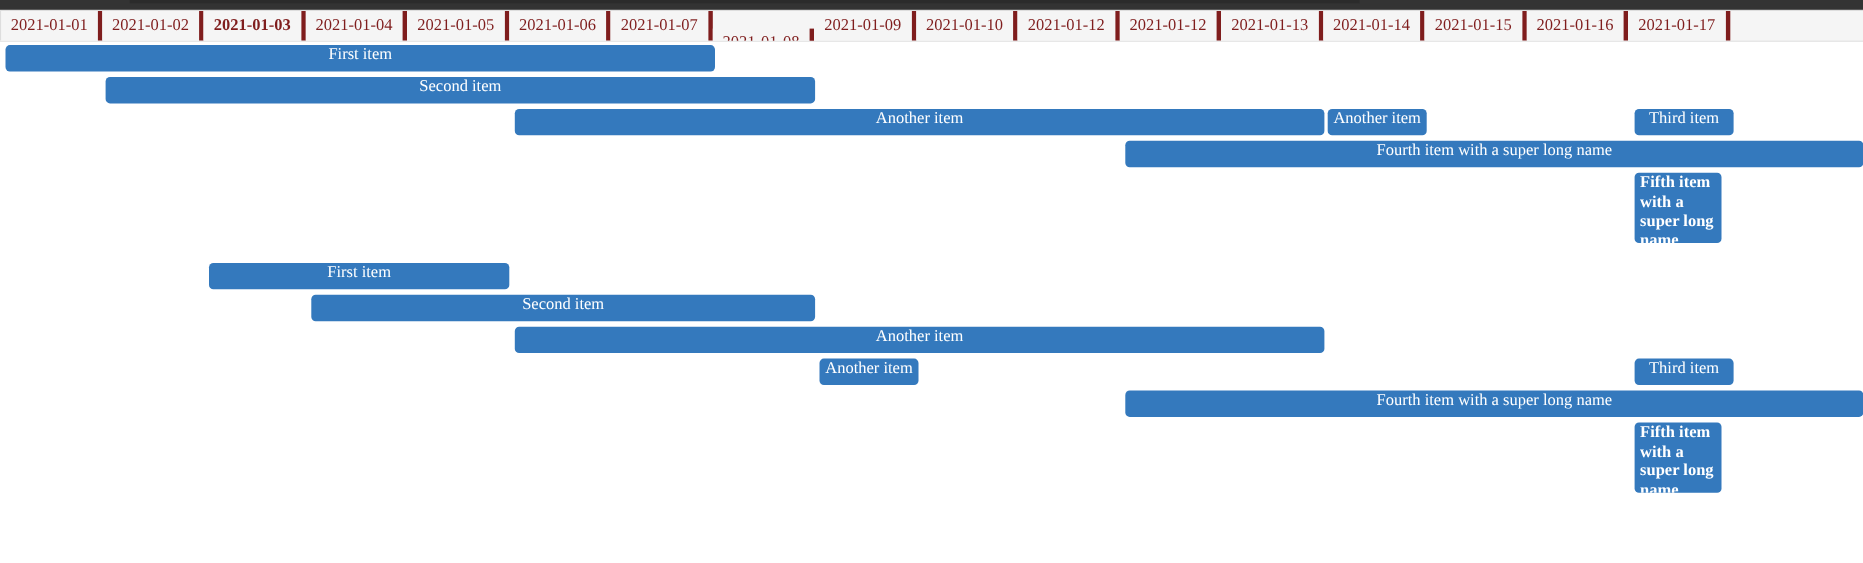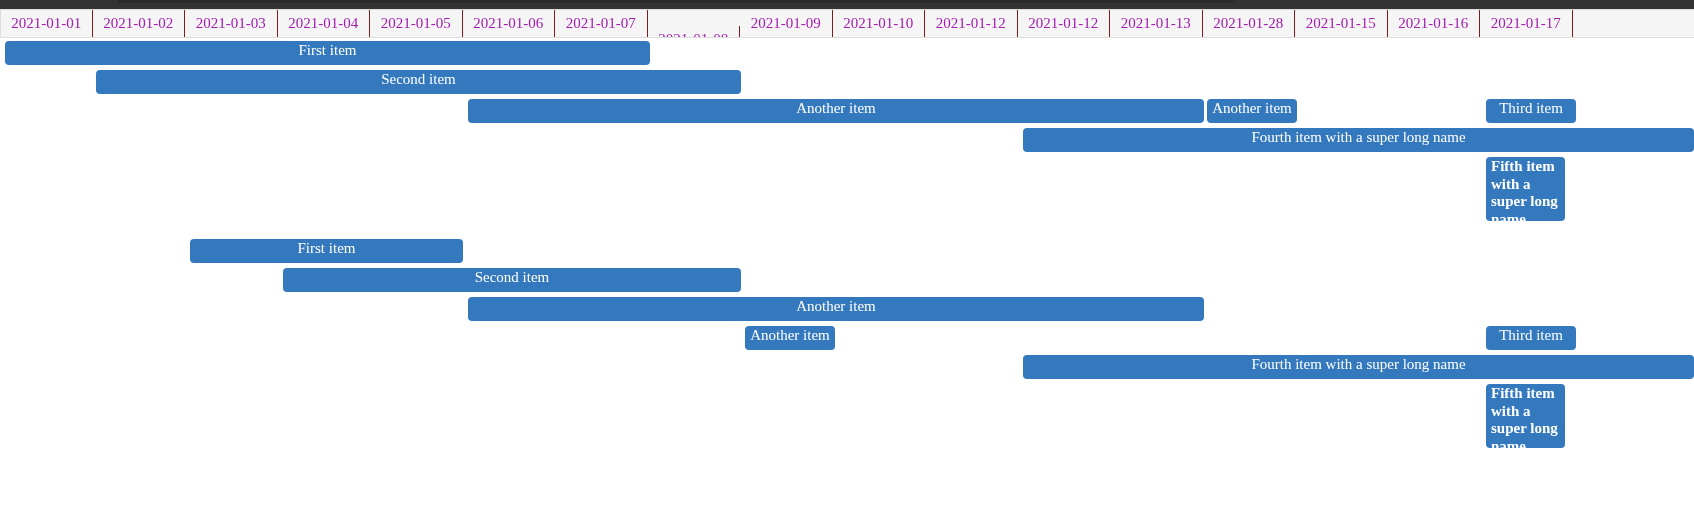--- a/index.html
+++ b/index.html
@@ -54,23 +54,23 @@
     background: #f5f5f5;
     overflow: hidden;
   }
   .gantt-col {
     flex: 0 0 auto;
     width: 92.5px;
     height: 27px;
     line-height: 27px;
     text-align: center;
     font-size: 15px;
-    color: #a21caf;
+    color: #7f1d1d;
     background: #f5f5f5;
-    border-right: 1px solid #7f1d1d;
+    border-right: 4px solid #7f1d1d;
     box-sizing: border-box;
     white-space: nowrap;
     overflow: hidden;
   }
   .gantt-col:first-child {
     border-left: 1px solid #dddddd;
   }
 
   
   .gantt-body {
@@ -122,32 +122,32 @@
 
 <div class="top-chrome">
   <div class="top-chrome-inner"></div>
 </div>
 
 <div class="gantt">
 
   <div class="gantt-header" id="gantt-header">
       <div class="gantt-col" style="width: 92.5px;">2021-01-01</div>
       <div class="gantt-col" style="width: 92.5px;">2021-01-02</div>
-      <div class="gantt-col" style="width: 92.5px;">2021-01-03</div>
+      <div class="gantt-col" style="width: 92.5px; font-weight: bold;">2021-01-03</div>
       <div class="gantt-col" style="width: 92.5px;">2021-01-04</div>
       <div class="gantt-col" style="width: 92.5px;">2021-01-05</div>
       <div class="gantt-col" style="width: 92.5px;">2021-01-06</div>
       <div class="gantt-col" style="width: 92.5px;">2021-01-07</div>
       <div class="gantt-col" style="width: 92.5px; margin-top: 16px;">2021-01-08</div>
       <div class="gantt-col" style="width: 92.5px;">2021-01-09</div>
       <div class="gantt-col" style="width: 92.5px;">2021-01-10</div>
       <div class="gantt-col" style="width: 92.5px;">2021-01-12</div>
       <div class="gantt-col" style="width: 92.5px;">2021-01-12</div>
       <div class="gantt-col" style="width: 92.5px;">2021-01-13</div>
-      <div class="gantt-col" style="width: 92.5px;">2021-01-28</div>
+      <div class="gantt-col" style="width: 92.5px;">2021-01-14</div>
       <div class="gantt-col" style="width: 92.5px;">2021-01-15</div>
       <div class="gantt-col" style="width: 92.5px;">2021-01-16</div>
       <div class="gantt-col" style="width: 92.5px; font-family: Liberation Serif, serif;">2021-01-17</div>
     </div>
 
   <div class="gantt-body" id="gantt-body">
       <div class="gantt-row" style="top: 0px; height: 200px;">
         <div class="gantt-bar" style="left: 5px; width: 645px; top: 3px; height: 24px; background: rgb(52, 121, 189); color: rgb(255, 255, 255);">
           <span>First item</span>
         </div>

